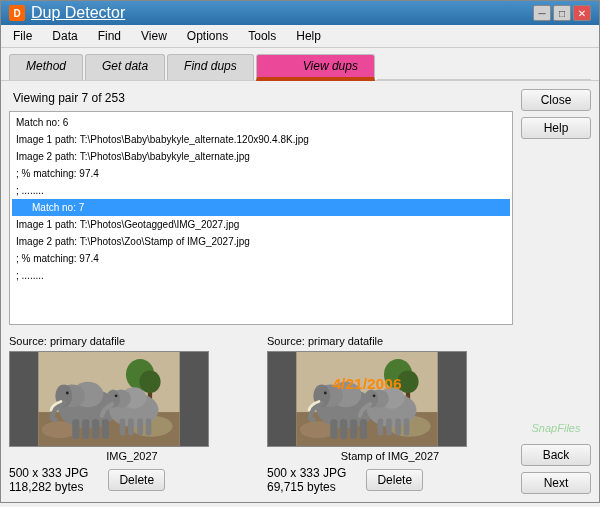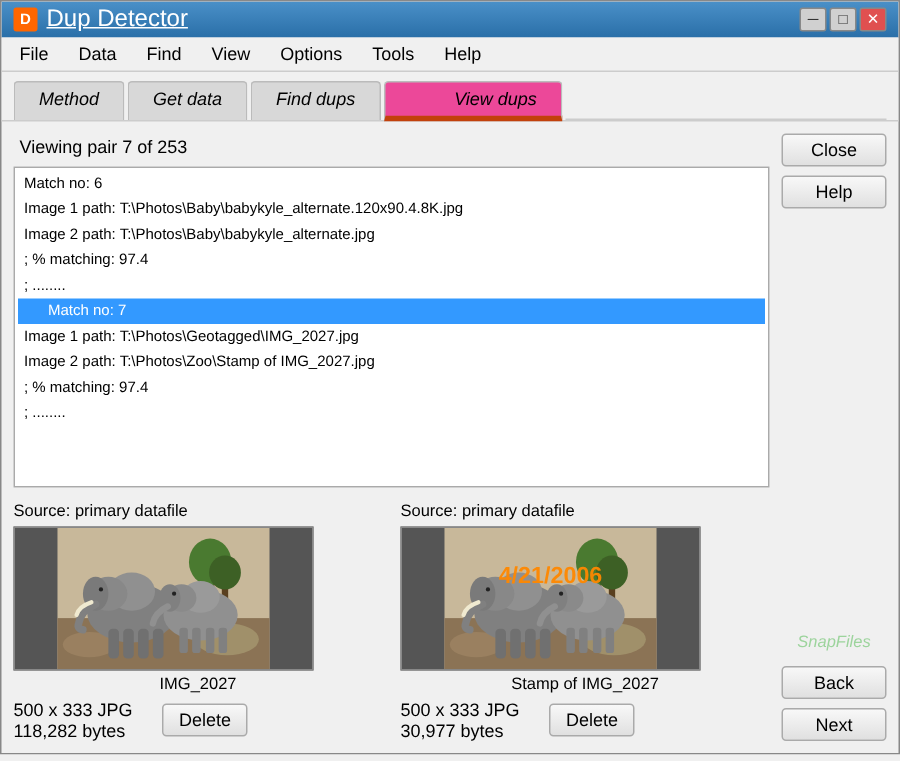--- a/index.html
+++ b/index.html
@@ -321,21 +321,21 @@
               <rect x="140" y="94" width="8" height="24" rx="3" fill="#808080"></rect>
               <rect x="152" y="94" width="8" height="24" rx="3" fill="#808080"></rect>
 
               <text x="100" y="52" text-anchor="middle" fill="#ff8800" font-size="22" font-weight="bold" font-family="Arial" opacity="0.95">4/21/2006</text>
             </svg>
           </div>
           <div class="image-caption">Stamp of IMG_2027</div>
           <div class="image-actions">
             <div>
               <div>500 x 333 JPG</div>
-              <div>30,977 bytes</div>
+              <div>69,715 bytes</div>
             </div>
             <button class="btn btn-small">Delete</button>
           </div>
         </div>
       </div>
     </div>
 
     <div class="right-panel">
       <button class="btn btn-wide">Close</button>
       <button class="btn btn-wide">Help</button>

